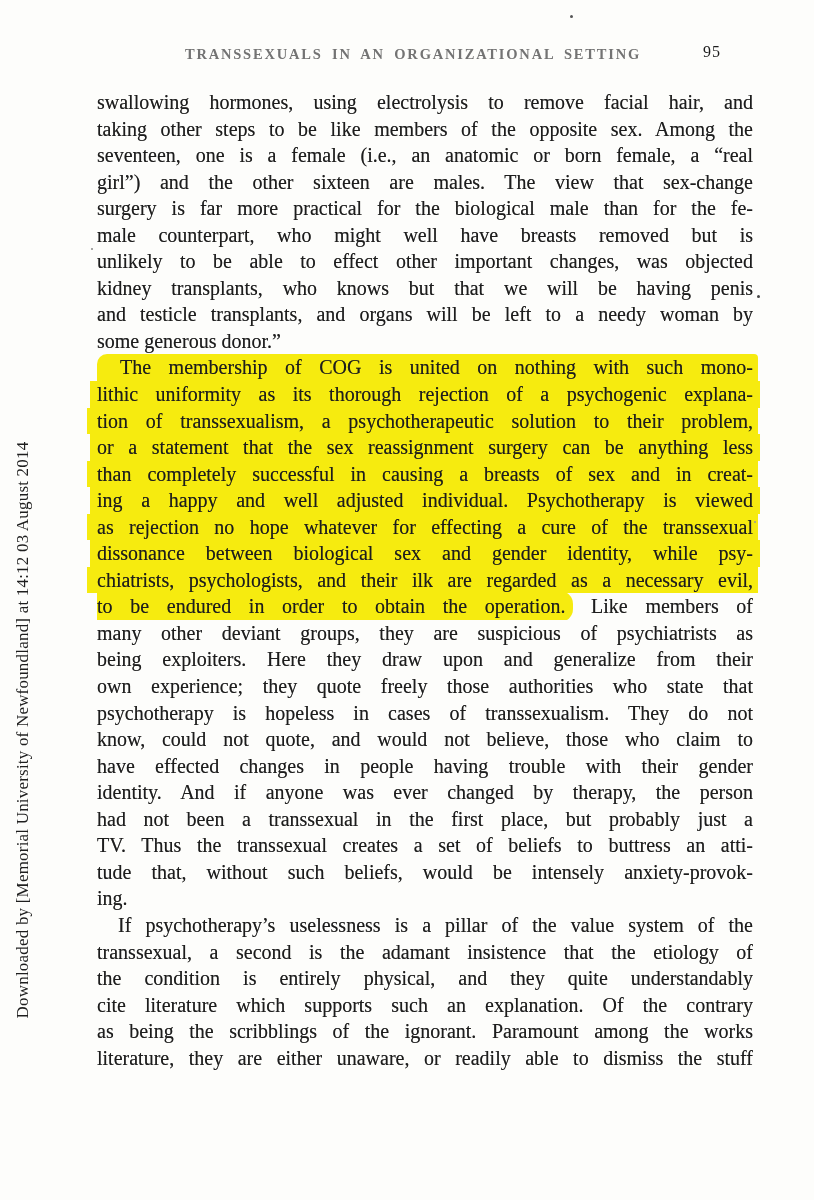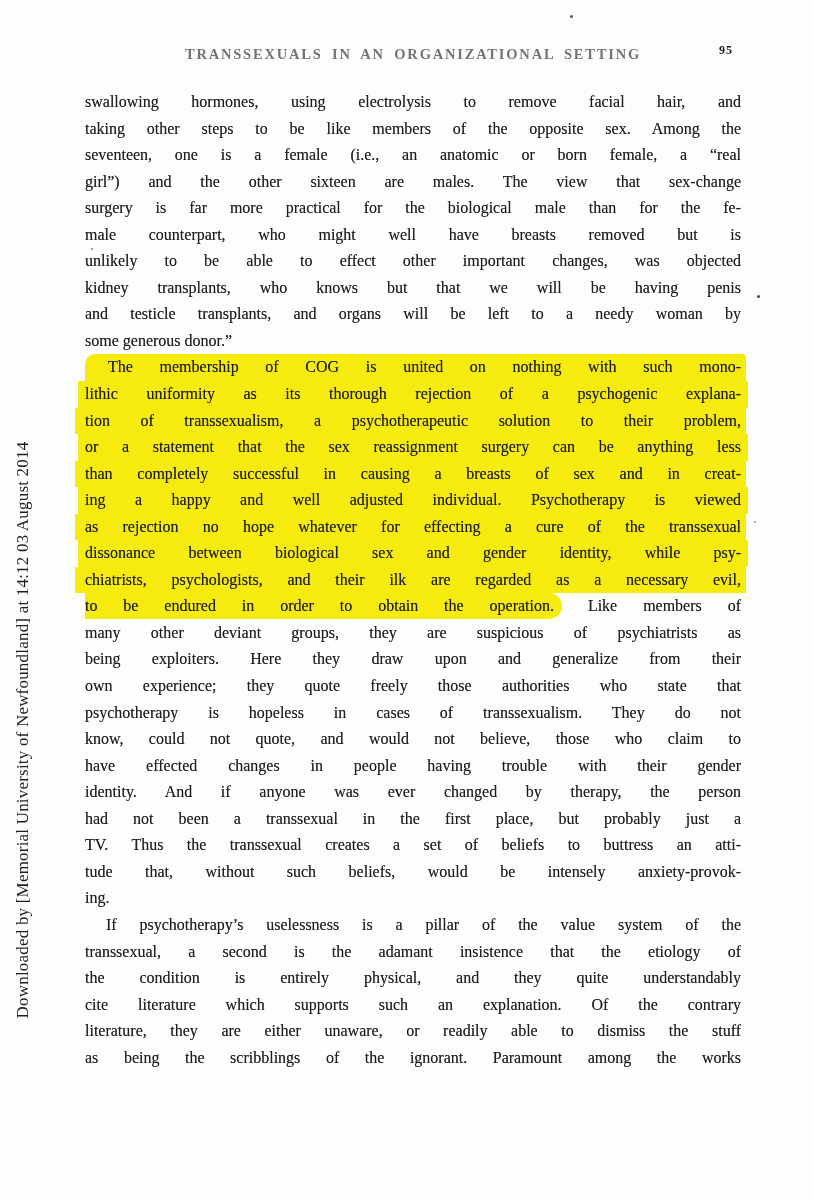--- a/index.html
+++ b/index.html
@@ -15,25 +15,25 @@
     transform:rotate(-90deg);
     text-align:center; font-size:17px; line-height:30px;
     color:#1e1e1e; letter-spacing:0.2px; white-space:nowrap;
   }
   
   .header-row { position:absolute; left:85px; top:46px; width:656px; height:24px; }
   .running-title {
     text-align:center; font-size:14.5px; font-weight:bold;
     letter-spacing:1.8px; word-spacing:4px; color:#737373;
   }
-  .page-num { position:absolute; right:8px; top:-3px; font-size:12px; letter-spacing:1px; font-weight:bold; }
+  .page-num { position:absolute; right:20px; top:-3px; font-size:16px; letter-spacing:1px; font-weight:normal; }
   
   .textcol {
-    position:absolute; left:85px; top:89px; width:656px;
-    font-size:16px; line-height:26.55px;
+    position:absolute; left:97px; top:89px; width:656px;
+    font-size:20px; line-height:26.55px;
     text-shadow:0 0 0.4px rgba(25,25,25,0.55);
   }
   .line { text-align:justify; text-align-last:justify; height:26.55px; overflow:hidden; }
   .line.no-just { text-align:left; text-align-last:auto; }
   .line.indent { text-indent:21px; }
   .line.hl { background:var(--hl,#f6eb0f); margin:0 -7px; padding:0 7px; }
   .line.hl:nth-of-type(odd) { margin-left:-10px; padding-left:10px; margin-right:-5px; padding-right:5px; }
   .line.hl-first { margin-left:0 !important; padding-left:2px !important; border-radius:10px 4px 0 0; }
   .mark {
     background:var(--hl,#f6eb0f);
@@ -83,22 +83,22 @@
       <div class="line"><span class="plain">have effected changes in people having trouble with their gender</span></div>
       <div class="line"><span class="plain">identity. And if anyone was ever changed by therapy, the person</span></div>
       <div class="line"><span class="plain">had not been a transsexual in the first place, but probably just a</span></div>
       <div class="line"><span class="plain">TV. Thus the transsexual creates a set of beliefs to buttress an atti-</span></div>
       <div class="line"><span class="plain">tude that, without such beliefs, would be intensely anxiety-provok-</span></div>
       <div class="line no-just"><span class="plain">ing.</span></div>
       <div class="line indent"><span class="plain">If psychotherapy’s uselessness is a pillar of the value system of the</span></div>
       <div class="line"><span class="plain">transsexual, a second is the adamant insistence that the etiology of</span></div>
       <div class="line"><span class="plain">the condition is entirely physical, and they quite understandably</span></div>
       <div class="line"><span class="plain">cite literature which supports such an explanation. Of the contrary</span></div>
+      <div class="line"><span class="plain">as being the scribblings of the ignorant. Paramount among the works</span></div>
       <div class="line"><span class="plain">literature, they are either unaware, or readily able to dismiss the stuff</span></div>
-      <div class="line"><span class="plain">as being the scribblings of the ignorant. Paramount among the works</span></div>
     </div>
 
   <div class="speck" style="left:570px;top:15px;width:3px;height:3px;background:#555;"></div>
   <div class="speck" style="left:757px;top:295px;width:3px;height:3px;background:#444;"></div>
   <div class="speck" style="left:91px;top:248px;width:2px;height:2px;background:#888;"></div>
   <div class="speck" style="left:754px;top:521px;width:2px;height:2px;background:#999;"></div>
 
 </div>
 
 </body></html>

